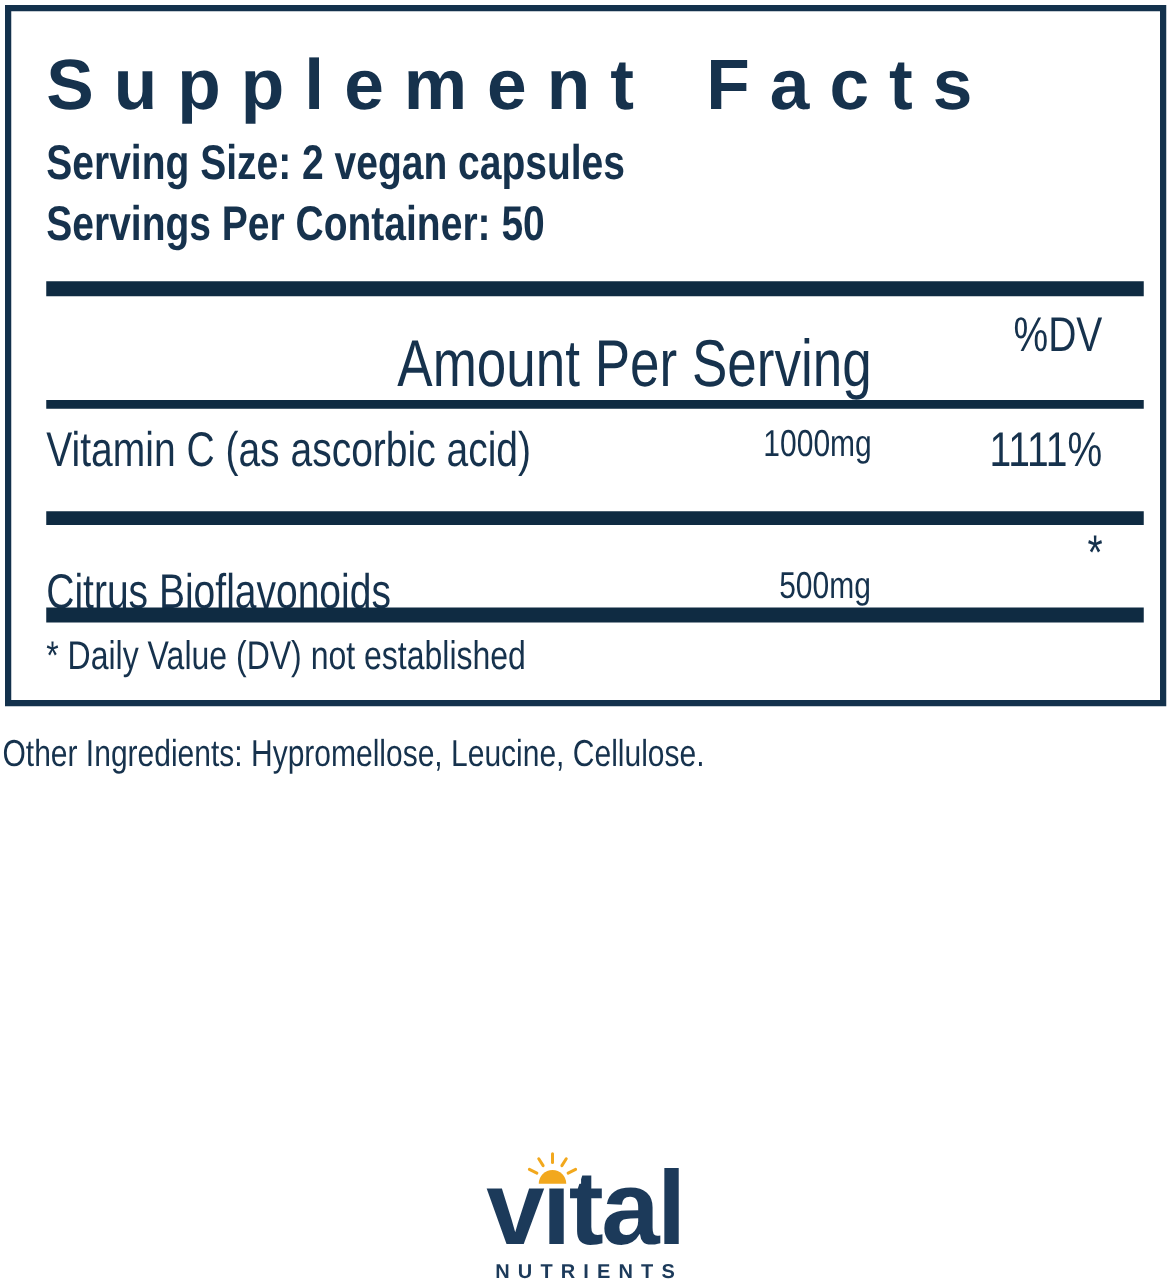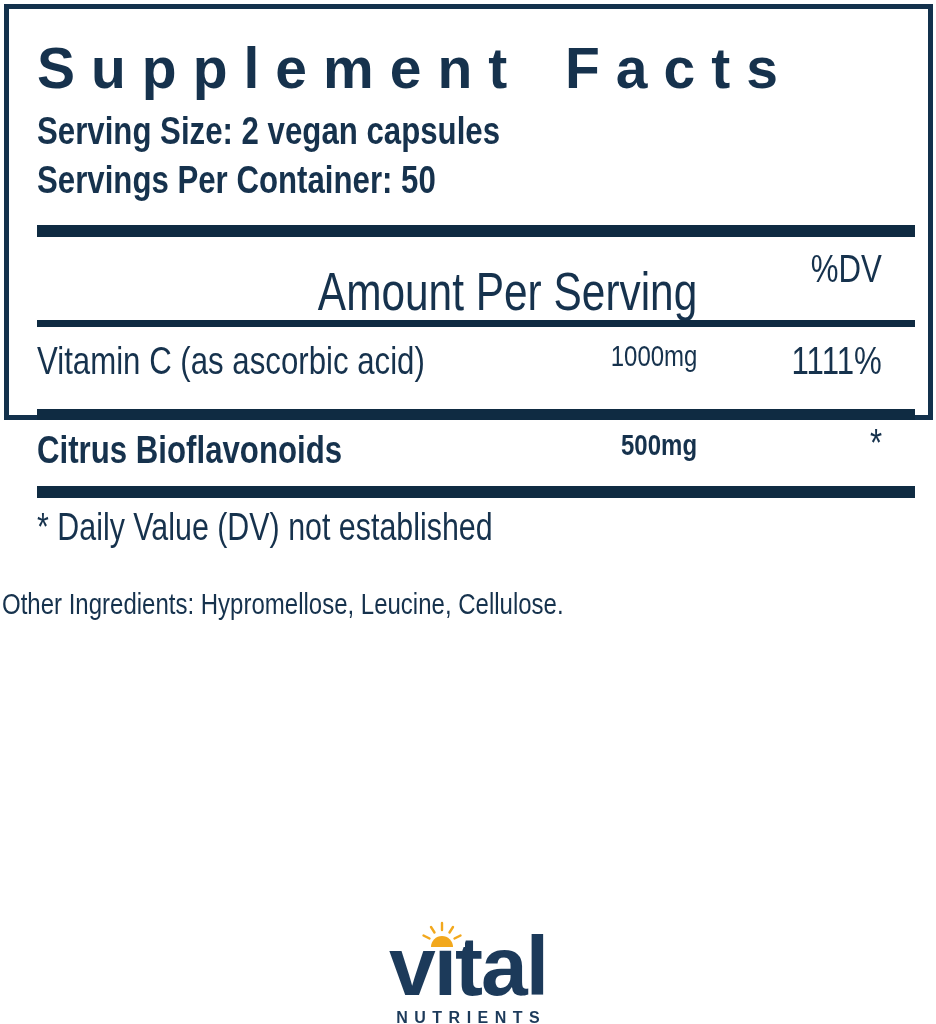--- a/index.html
+++ b/index.html
@@ -15,21 +15,21 @@
     background: #ffffff;
     overflow: hidden;
     color: #16324d;
   }
   
   .facts-box {
     position: absolute;
     left: 4px;
     top: 4px;
     width: 929px;
-    height: 416px;
+    height: 561px;
     border: 5px solid #13314c;
     box-sizing: border-box;
     background: #ffffff;
   }
   .title {
     position: absolute;
     left: 28px;
     top: 26px;
     font-size: 57px;
     font-weight: bold;
@@ -84,27 +84,27 @@
     position: absolute;
     right: 231px;
     font-size: 30px;
   }
   .row-dv {
     position: absolute;
     right: 46px;
     font-size: 39px;
   }
   .row0 { top: 330px; text-align: center; }
-  .row1 { top: 419px; font-weight: bold; }
+  .row1 { top: 443px; }
   .row1-dv { top: 412px; }
   .footnote {
     position: absolute;
     left: 28px;
     top: 497px;
-    font-size: 38px;
+    font-size: 32px;
   }
   
   .other-ingredients {
     position: absolute;
     left: 2px;
     top: 587px;
     font-size: 30px;
     color: #16324d;
   }
   

